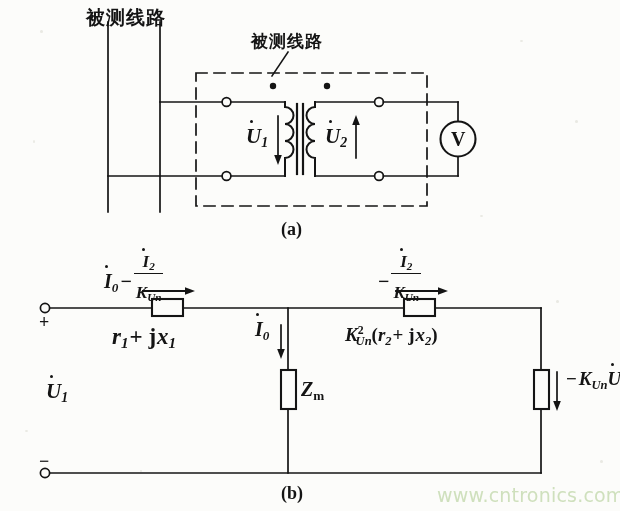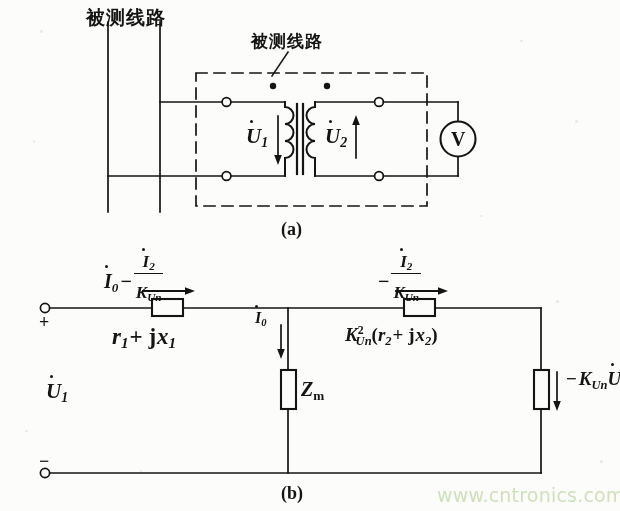--- a/index.html
+++ b/index.html
@@ -230,21 +230,21 @@
   </div>
 
   <div class="lbl math" style="left:378px;top:253px;font-size:20px;">
     <span class="upr" style="padding-right:2px;">−</span><span class="frac" style="font-size:17px;"><span class="num"><span class="dot">I</span><span class="sub">2</span></span><span class="den"><span>K</span><span class="sub">Un</span></span></span>
   </div>
 
   <div class="lbl math" style="left:345px;top:325px;font-size:19px;">
     <span>K</span><span class="sup">2</span><span class="sub" style="margin-left:-8px;">Un</span><span class="upr">(</span><span>r</span><span class="sub">2</span><span class="upr" style="padding:0 1px;">+ j</span><span>x</span><span class="sub">2</span><span class="upr">)</span>
   </div>
 
-  <div class="lbl math" style="left:255px;top:310px;font-size:16px;text-decoration:underline;">
+  <div class="lbl math" style="left:255px;top:319px;font-size:20px;text-decoration:underline;">
     <span class="dot">I</span><span class="sub">0</span>
   </div>
 
   <div class="lbl math" style="left:301px;top:379px;font-size:20px;">
     <span>Z</span><span class="subn">m</span>
   </div>
 
   <div class="lbl math" style="left:566px;top:369px;font-size:19px;">
     <span class="upr" style="padding-right:2px;">−</span><span>K</span><span class="sub">Un</span><span class="dot">U</span>
   </div>

